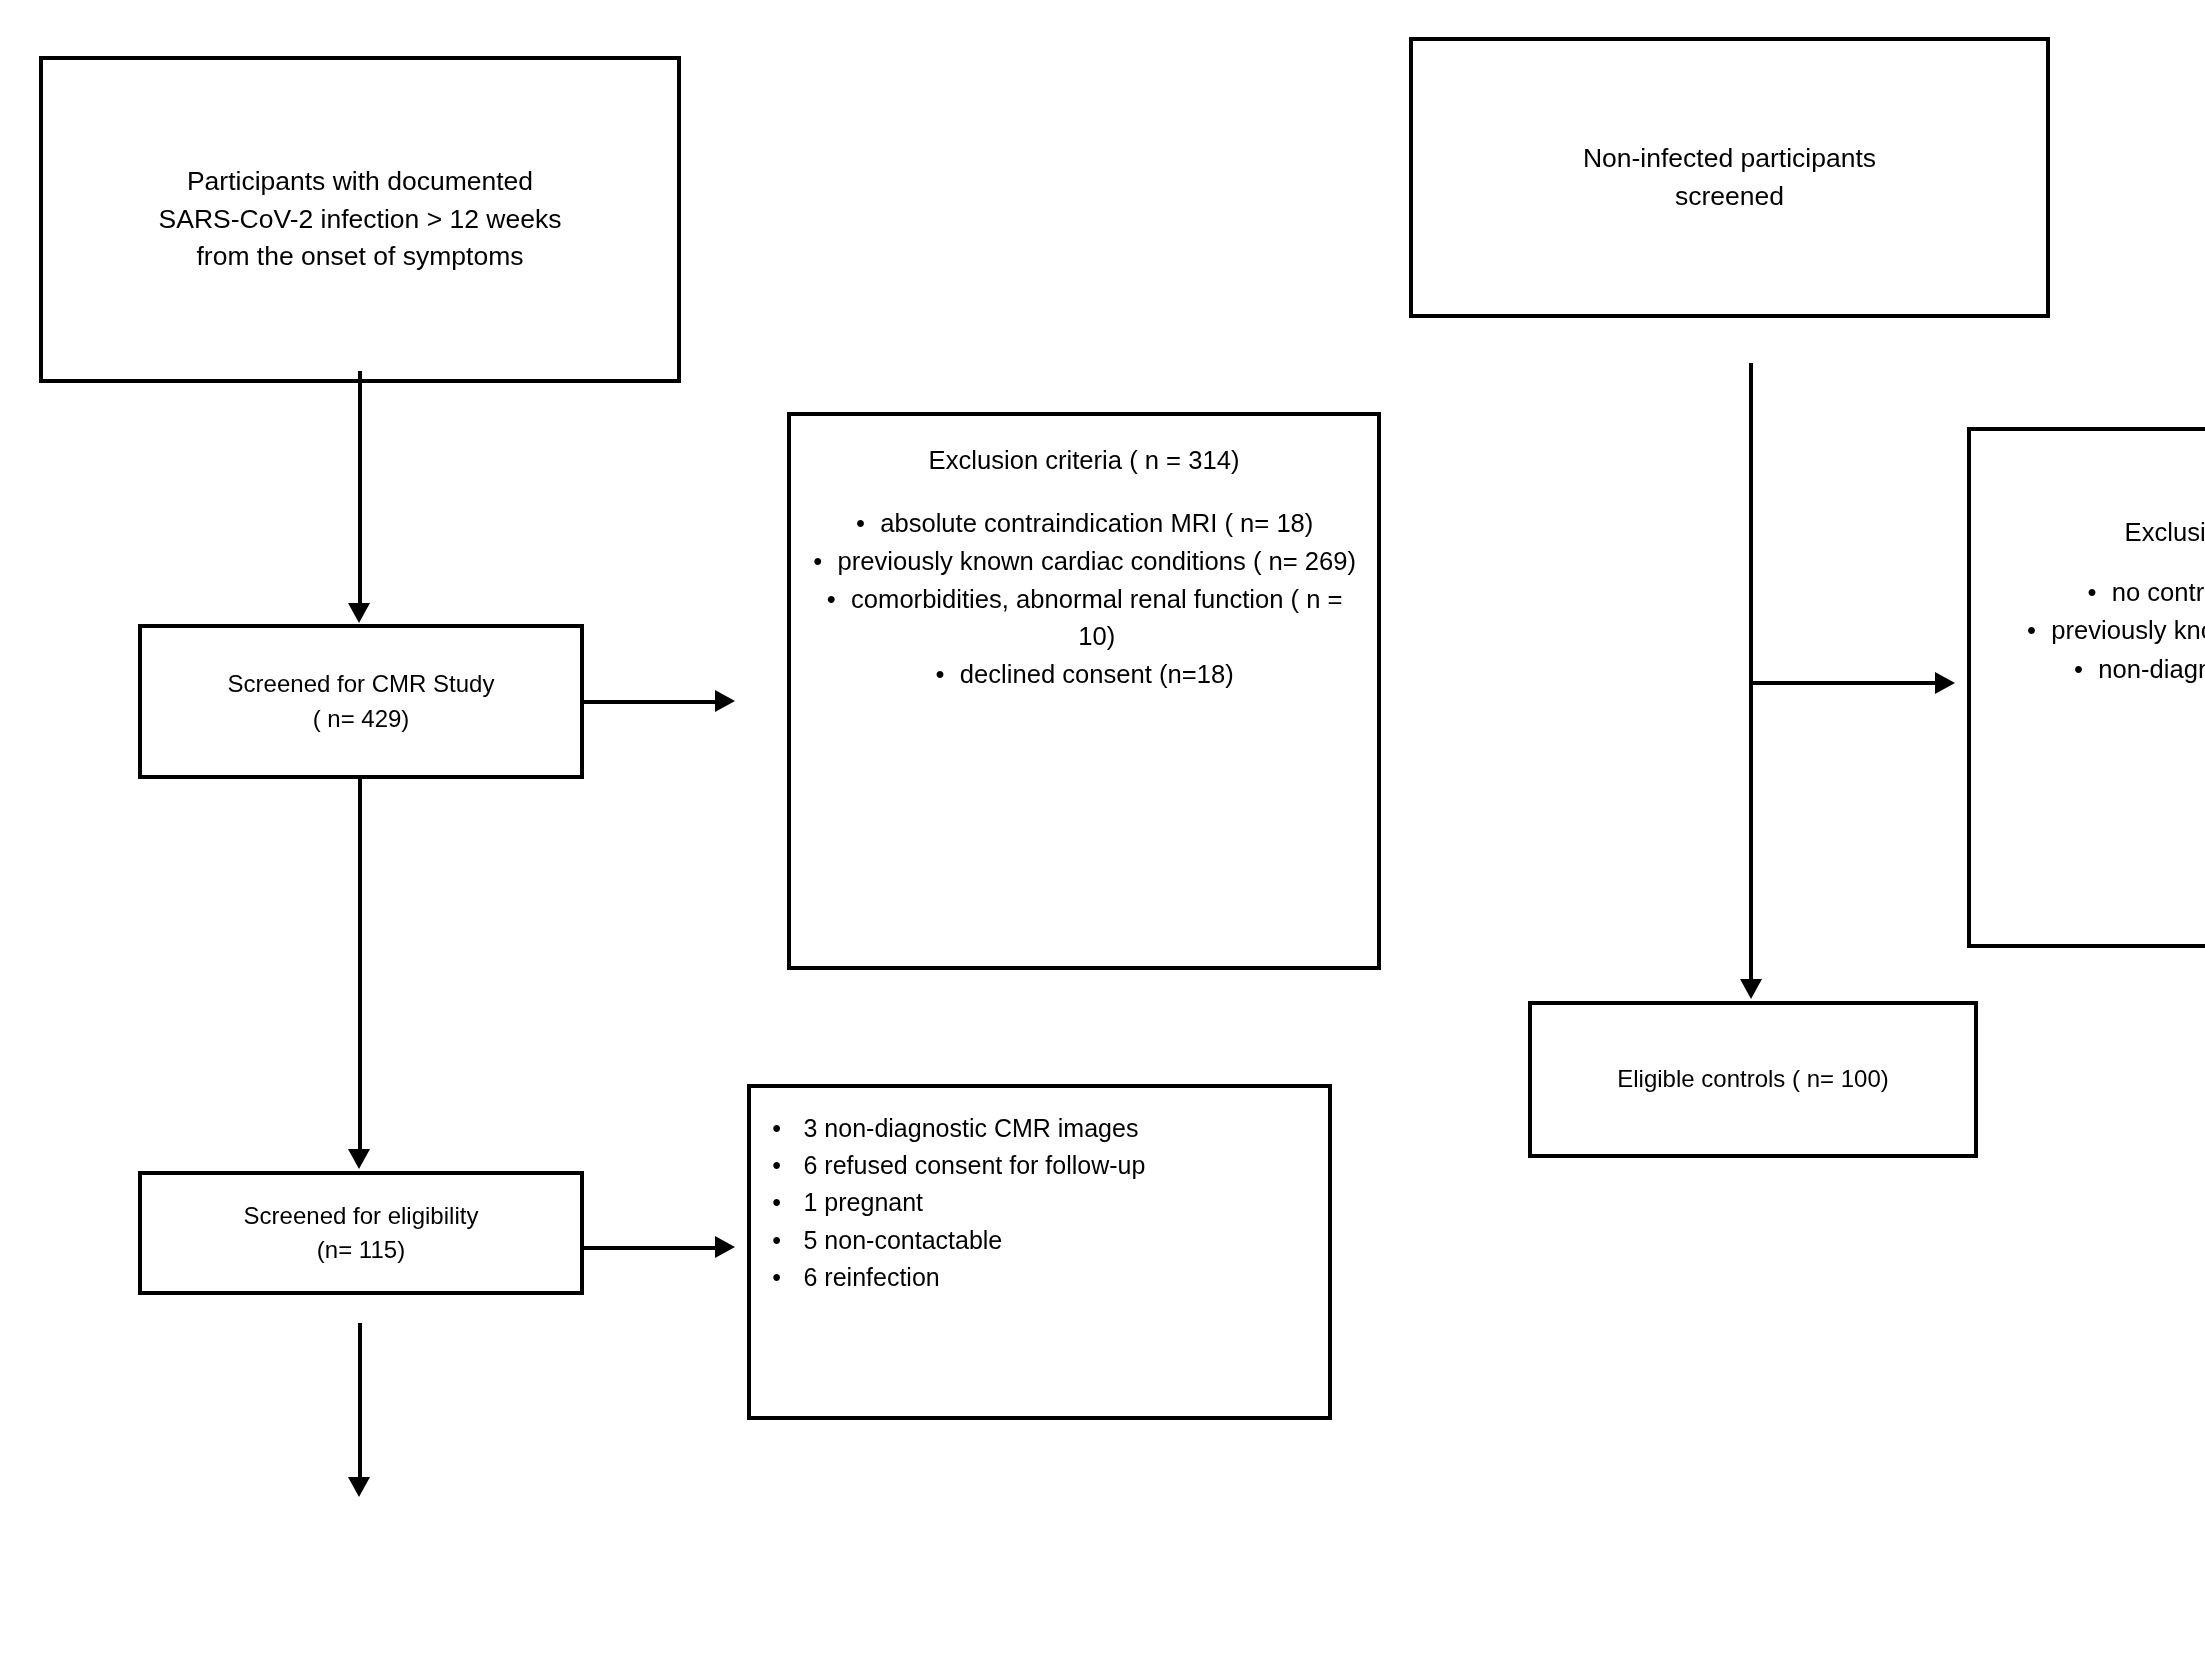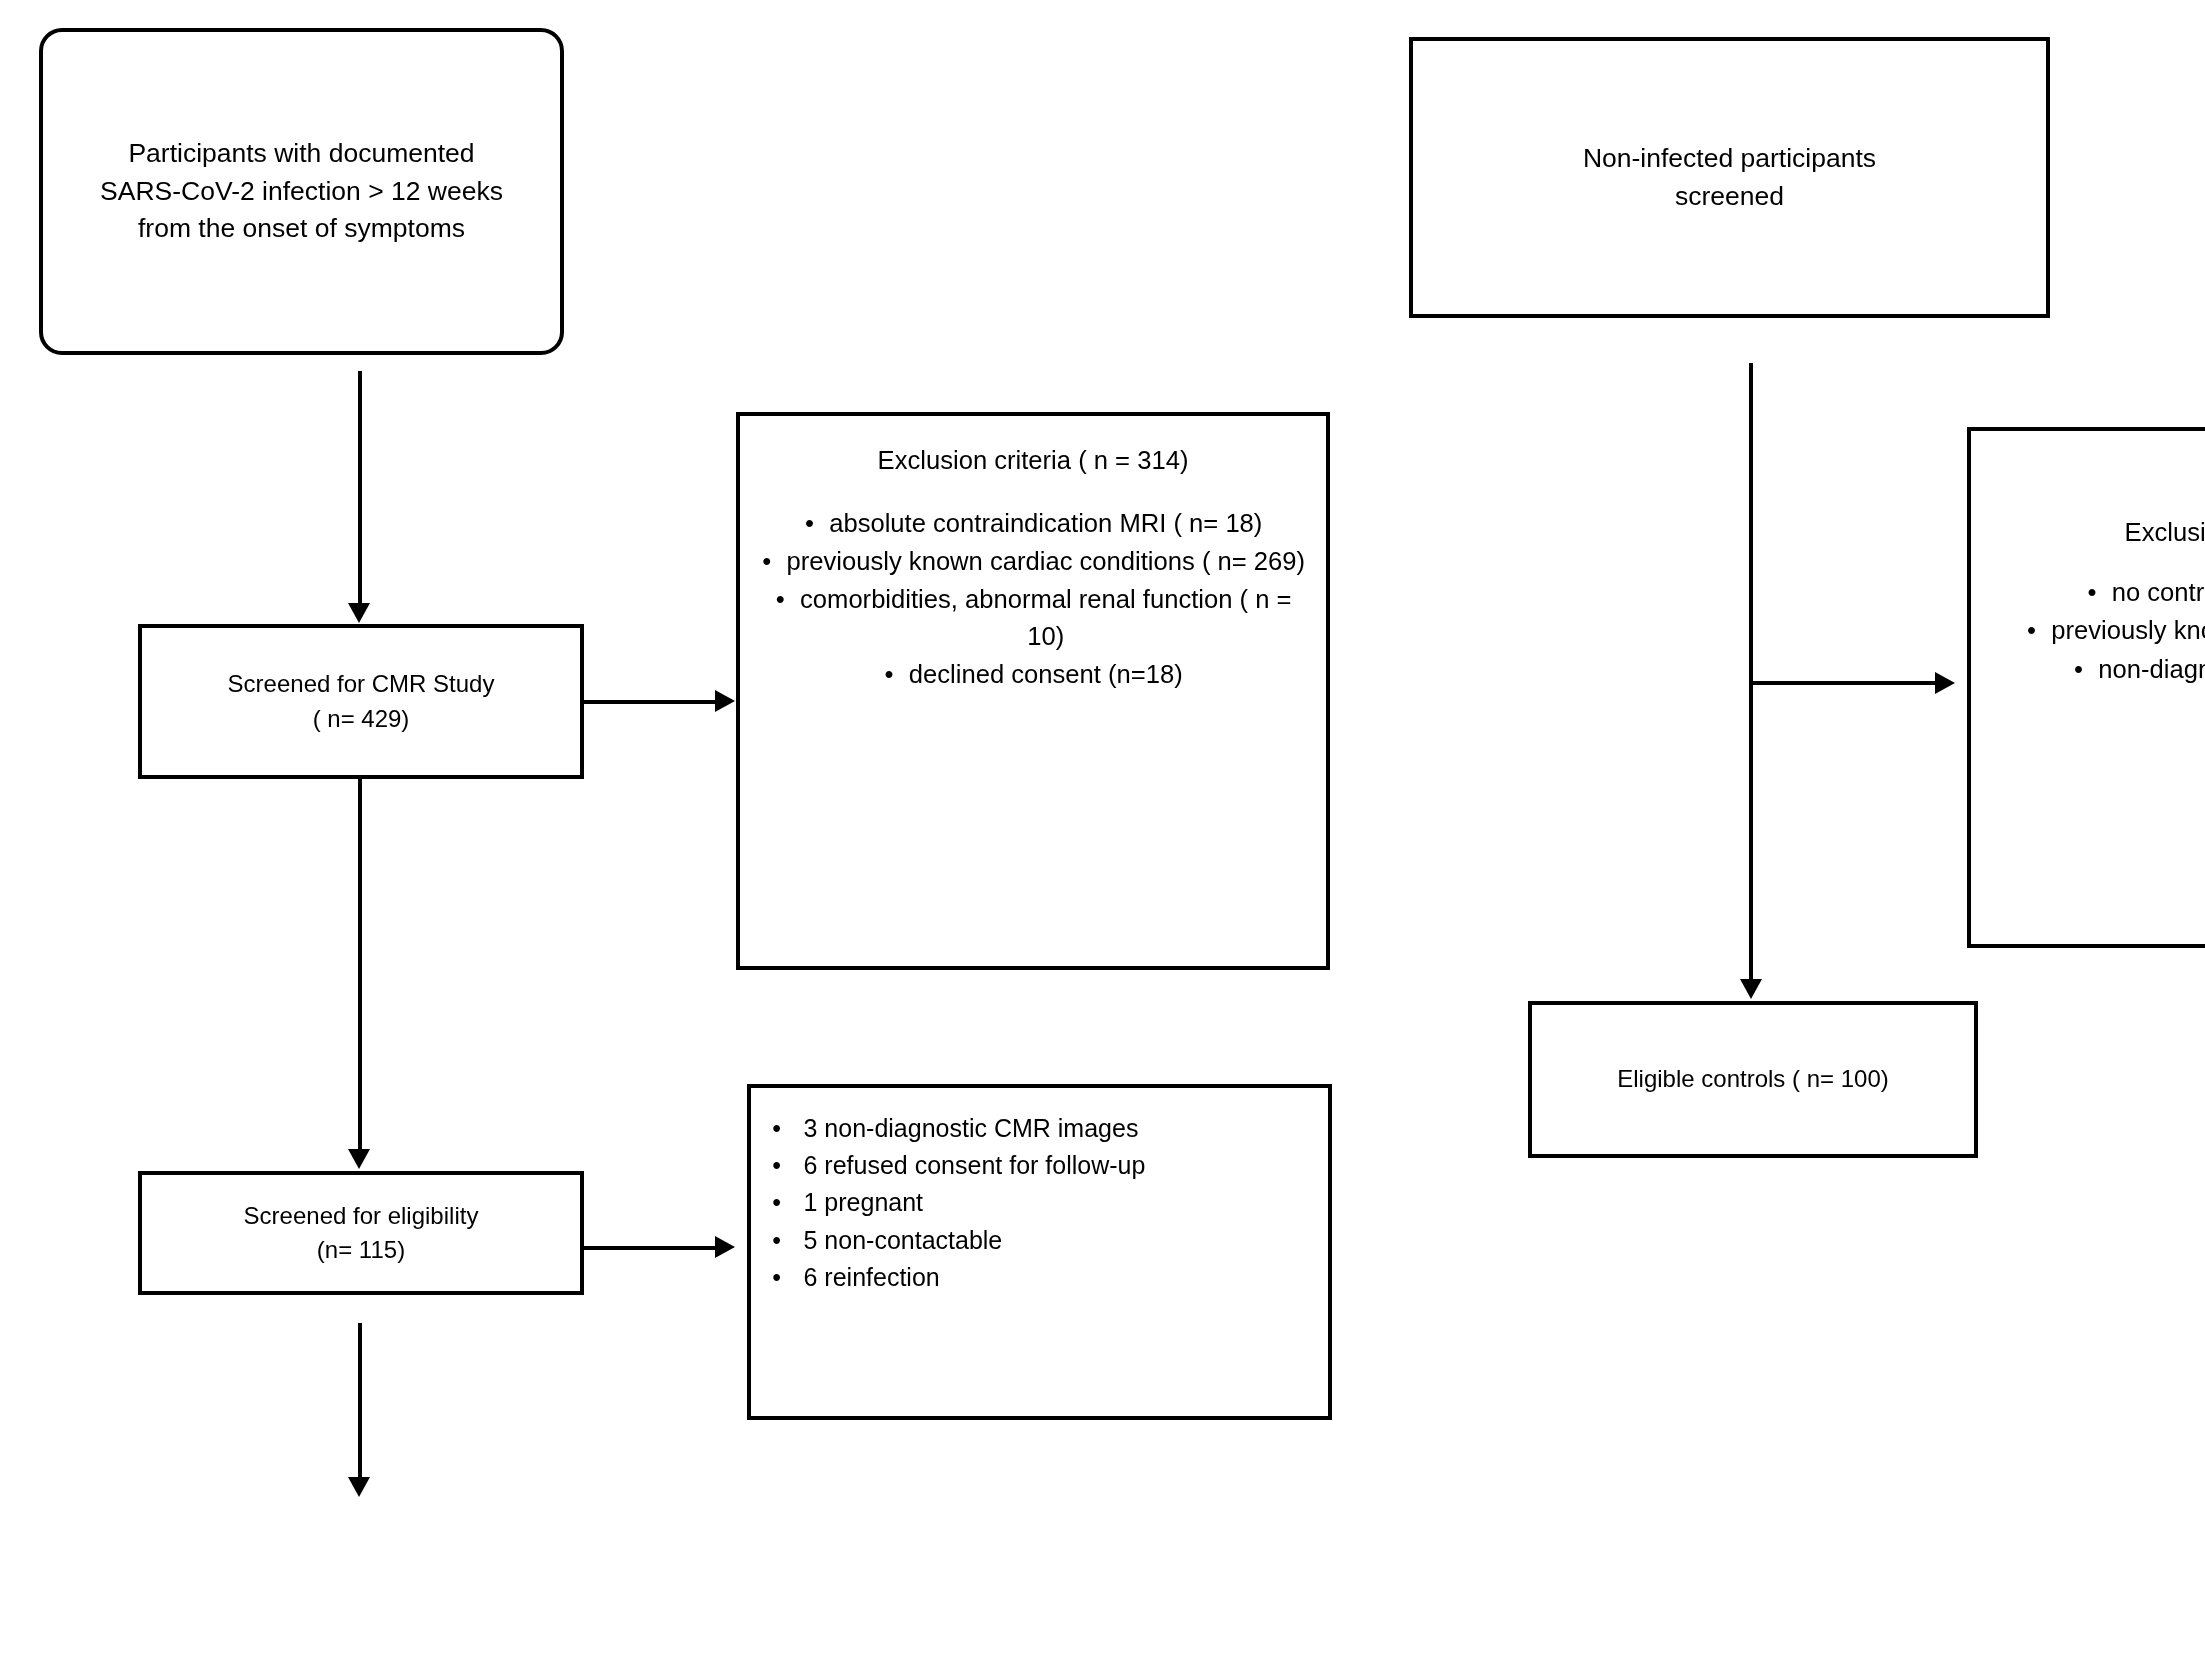--- a/index.html
+++ b/index.html
@@ -101,38 +101,38 @@
     border-top: 11.5px solid transparent;
     border-bottom: 11.5px solid transparent;
     border-left: 20px solid #000000;
   }
 </style>
 </head>
 <body>
 
 <div id="canvas">
 
-  <div class="fbox" style="left:39px; top:28px; width:525px; height:327px; font-size:26.5px;border-radius:23px;">
+  <div class="fbox" style="left:39px; top:56px; width:642px; height:327px; font-size:26.5px;">
     <div class="box-text">Participants with documented
 SARS-CoV-2 infection &gt; 12 weeks
 from the onset of symptoms</div>
   </div>
 
   <div class="vline" style="left:358px; top:371px; width:3.5px; height:233px;"></div>
   <div class="arrow-down" style="left:348px; top:603px;"></div>
 
   <div class="fbox" style="left:138px; top:624px; width:446px; height:155px; font-size:24px;">
     <div class="box-text">Screened for CMR Study
 ( n= 429)</div>
   </div>
 
   <div class="hline" style="left:583px; top:700px; width:132px; height:3.5px;"></div>
   <div class="arrow-right" style="left:715px; top:690px;"></div>
 
-  <div class="fbox topalign" style="left:736px; top:412px; width:594px; height:558px; font-size:25.6px; padding:25.6px 15px 0 15px;">
+  <div class="fbox topalign" style="left:787px; top:412px; width:594px; height:558px; font-size:25.6px; padding:25.6px 15px 0 15px;">
     <div class="crit-title">Exclusion criteria ( n = 314)</div>
     <ul class="crit-list" style="margin-top:27px; padding-left:25.6px;">
       <li><span class="bullet">•</span><span>absolute contraindication MRI ( n= 18)</span></li>
       <li><span class="bullet">•</span><span>previously known cardiac conditions ( n= 269)</span></li>
       <li><span class="bullet">•</span><span>comorbidities, abnormal renal function ( n = 10)</span></li>
       <li><span class="bullet">•</span><span>declined consent (n=18)</span></li>
     </ul>
   </div>
 
   <div class="vline" style="left:358px; top:779px; width:3.5px; height:370px;"></div>

